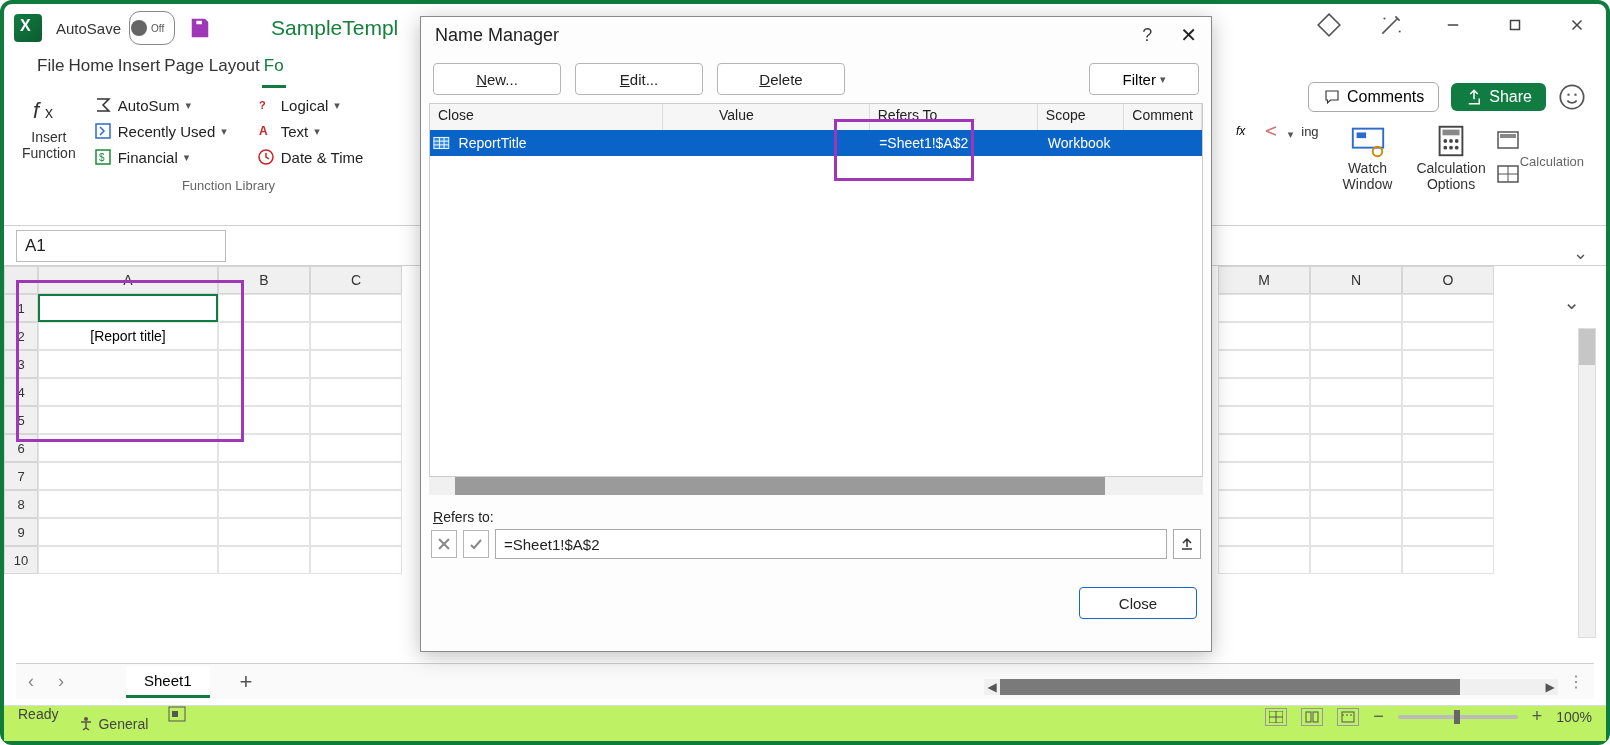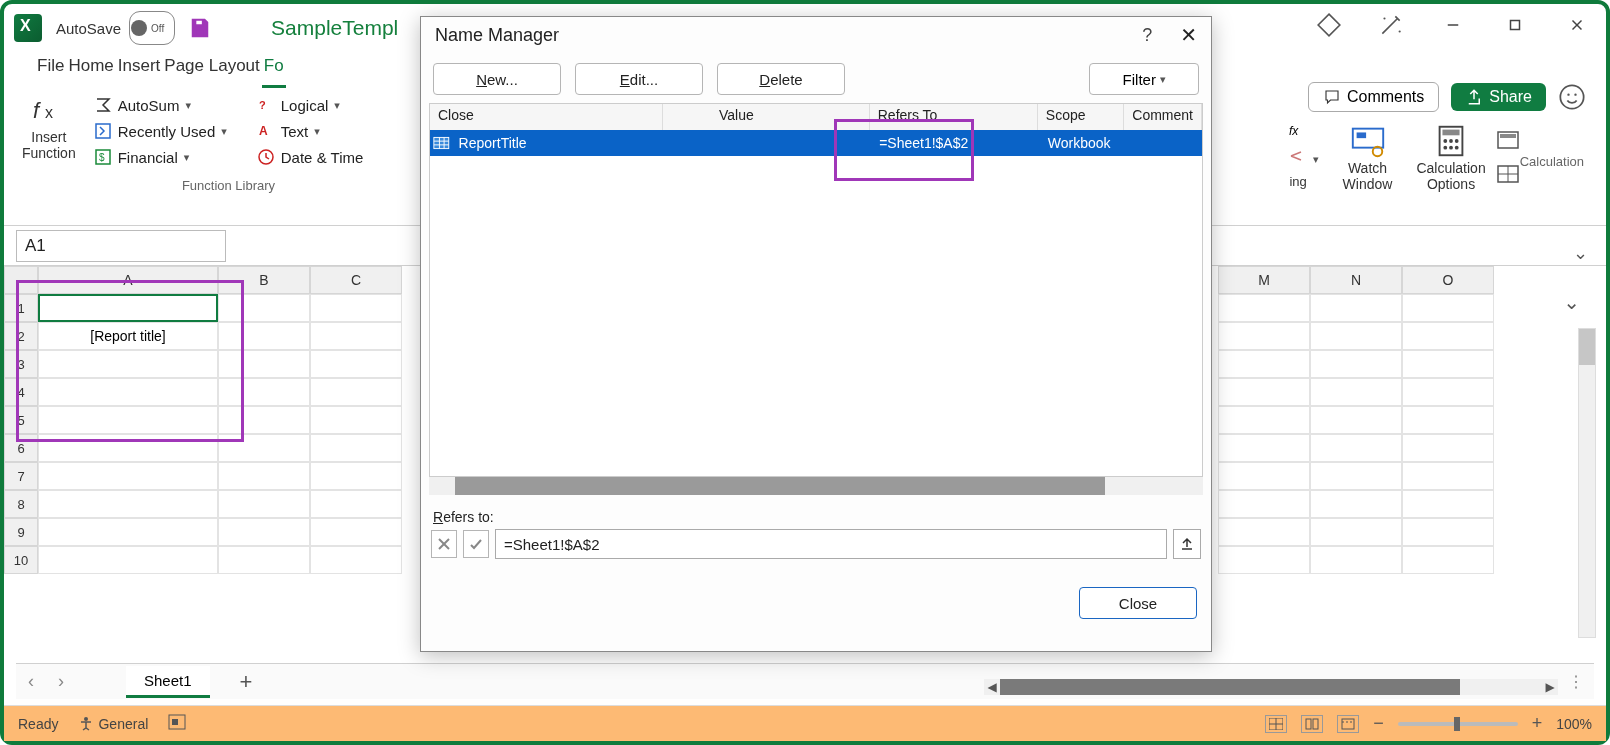--- a/index.html
+++ b/index.html
@@ -75,21 +75,21 @@
 
 
 .sheet-tabs { position: absolute; left: 12px; bottom: 42px; right: 12px; display: flex; align-items: center; height: 36px; border-top: 1px solid #d0d0d0; background: #fafafa; }
 .sheet-tabs .nav { width: 30px; text-align: center; color: #888; font-size: 18px; cursor: pointer; }
 .sheet-tab { padding: 6px 18px; border-bottom: 3px solid #107c41; font-size: 15px; background: #fff; margin-left: 50px; }
 .addsheet { margin-left: 30px; font-size: 22px; color: #555; cursor: pointer; }
 .hscroll { position:absolute; right:36px; bottom:4px; left:968px; height:16px; background:#f0f0f0; }
 .hscroll .thumb { position:absolute; left:16px; width:460px; height:100%; background:#7a7a7a; }
 .hscroll .arr { position:absolute; top:0; width:16px; height:16px; display:flex; align-items:center; justify-content:center; color:#555; font-size:12px; }
 
-.statusbar { position: absolute; left: 0; bottom: 0; right: 0; height: 36px; background: #fdba74; border-top: 1px solid #ddd; display: flex; align-items: center; padding: 0 14px; font-size: 14px; color: #444; gap: 20px; }
+.statusbar { position: absolute; left: 0; bottom: 0; right: 0; height: 36px; background: #bef264; border-top: 1px solid #ddd; display: flex; padding: 0 14px; font-size: 14px; color: #444; gap: 20px; }
 .status-right { position: absolute; right: 14px; display: flex; align-items: center; gap: 14px; }
 .zoom-slider { width: 120px; height: 4px; background: #bbb; position: relative; border-radius: 2px; }
 .zoom-slider .knob { position: absolute; left: 56px; top: -5px; width: 6px; height: 14px; background: #666; }
 .viewbtn { width: 22px; height: 18px; border: 1px solid #999; display:flex; align-items:center; justify-content:center; }
 
 
 .dialog { position: absolute; left: 416px; top: 12px; width: 792px; height: 636px; background: #fdfdfd; border: 1px solid #888; box-shadow: 0 4px 20px rgba(0,0,0,0.25); z-index: 50; display:flex; flex-direction:column; }
 .dlg-title { display: flex; align-items: center; justify-content: space-between; padding: 6px 14px 8px 14px; font-size: 18px; color: #222; }
 .dlg-title .right { display: flex; align-items: center; gap: 28px; }
 .dlg-help { font-size: 18px; color: #444; cursor: pointer; }
@@ -265,21 +265,21 @@
               </svg>
               <span>Date &amp; Time</span>
             </div>
         </div>
       </div>
       <div class="group-label" style="align-self:center;margin-top:10px">Function Library</div>
     </div>
   </div>
 
   <div class="right-ribbon">
-    <div style="display:flex;flex-direction:column;gap:8px;font-size:13px;color:#333">
+    <div style="display:flex;flex-direction:row;gap:8px;font-size:13px;color:#333">
       <div><svg width="20" height="14" viewBox="0 0 20 14">
             <text x="0" y="11" font-style="italic" font-size="12">fx</text>
           </svg></div>
       <div><svg width="20" height="14" viewBox="0 0 20 14">
             <path d="M2 7l10-4M2 7l10 4" stroke="#c77" stroke-width="1.5" fill="none"></path>
           </svg> <span class="chev-down-sm">▾</span></div>
       <div>ing</div>
     </div>
     <div class="rbig">
       <svg viewBox="0 0 40 34">

